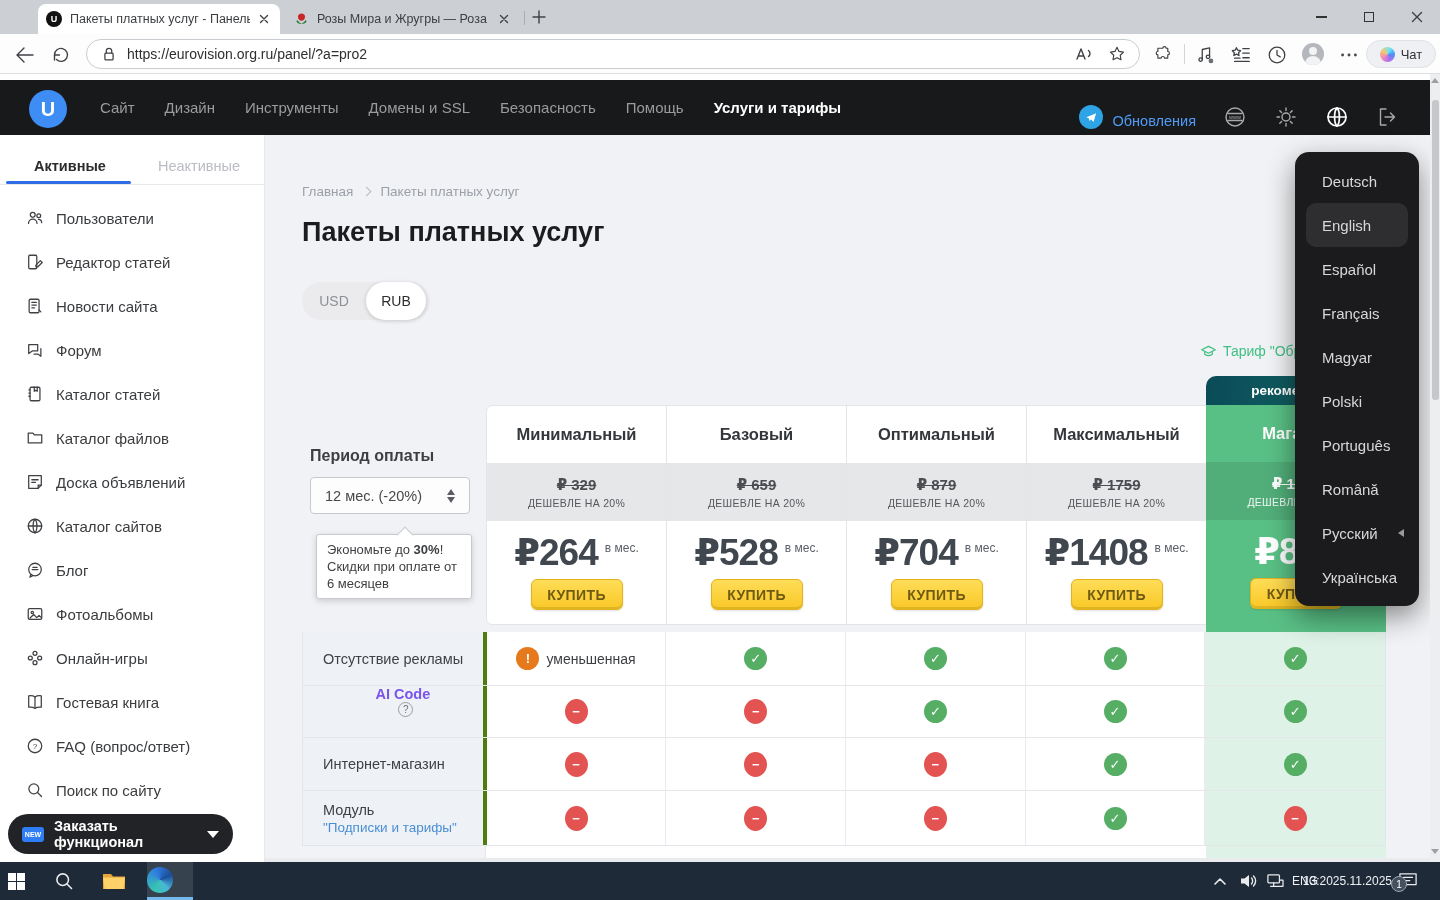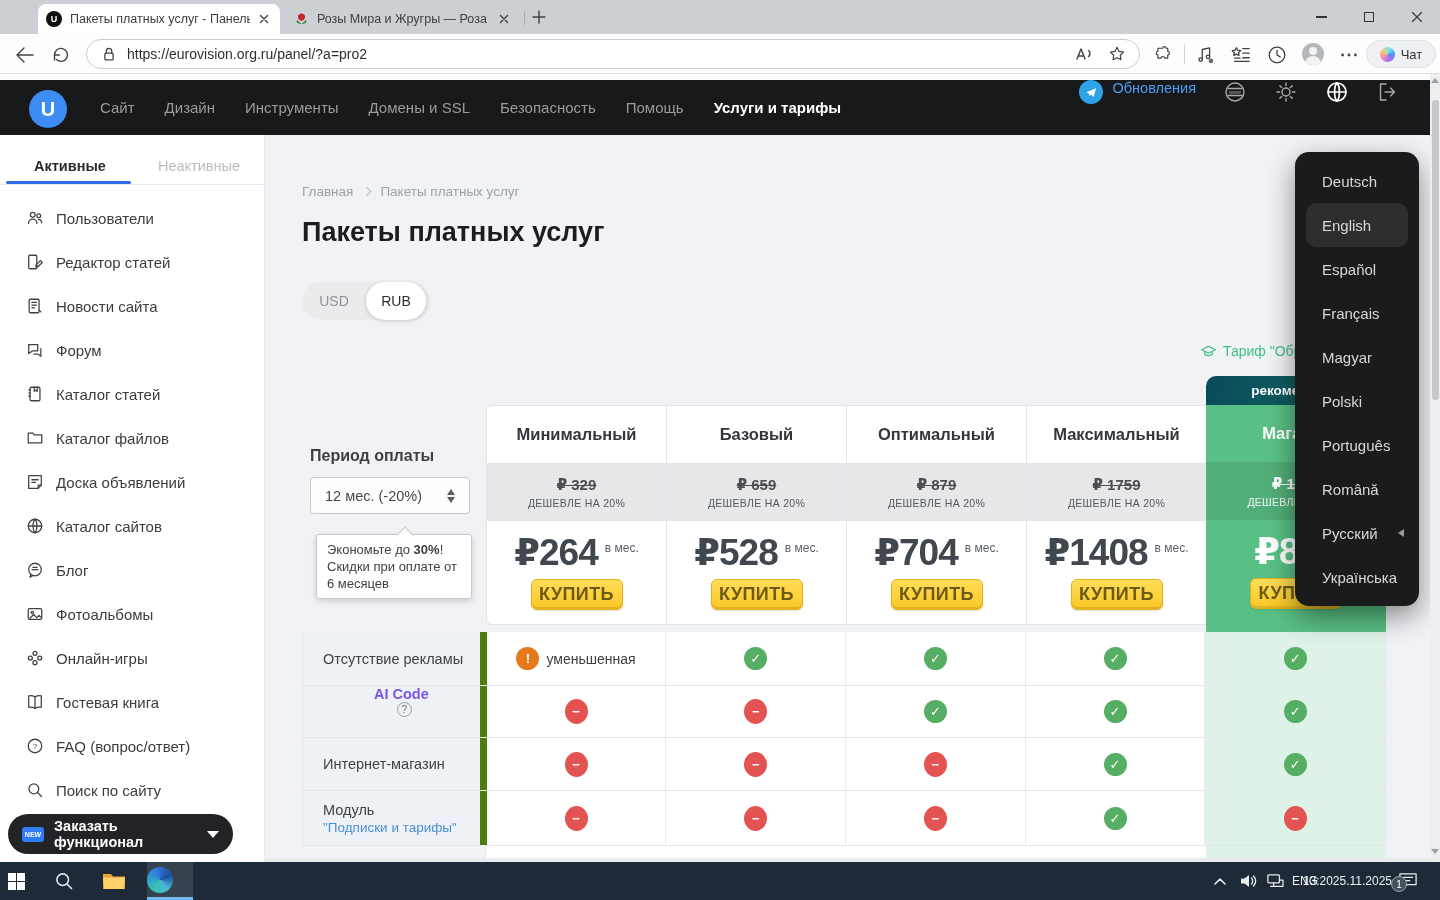--- a/index.html
+++ b/index.html
@@ -27,21 +27,21 @@
 .cp-txt{font-size:13px;color:#333}
 .avatar{width:22px;height:22px;border-radius:50%;background:#b4b8bd;overflow:hidden;position:relative}
 .avatar::before{content:"";position:absolute;left:7px;top:4px;width:8px;height:8px;border-radius:50%;background:#f2f3f4}
 .avatar::after{content:"";position:absolute;left:3px;top:13px;width:16px;height:10px;border-radius:8px 8px 0 0;background:#f2f3f4}
 
 .sheader{left:0;top:80px;width:1440px;height:55px;background:#18191b;display:flex;align-items:center}
 .slogo{position:absolute;left:29px;top:10px;width:38px;height:38px;border-radius:50%;background:#3d8df5;color:#fff;font-size:20px;font-weight:bold;display:flex;align-items:center;justify-content:center}
 .snav{position:absolute;left:100px;top:0;height:55px;display:flex;align-items:center;gap:30px}
 .snav .ni{font-size:15px;color:#9b9b9b;white-space:nowrap;cursor:pointer}
 .snav .ni.on{color:#fff;font-weight:bold}
-.hdr-right{position:absolute;right:40px;top:0;height:49px;display:flex;align-items:flex-start;gap:27px}
+.hdr-right{position:absolute;right:40px;top:0;height:49px;display:flex;align-items:flex-end;gap:27px}
 .tg{width:24px;height:24px;border-radius:50%;background:#2ea3e6;display:flex;align-items:center;justify-content:center}
 .upd{font-size:14.5px;color:#4f9bf5;margin-left:-18px}
 
 .sidebar{left:0;top:135px;width:265px;height:727px;background:#fff;border-right:1px solid #e7e9ec}
 .sbtab{top:158px;font-size:14.5px}
 .sb-underline{left:6px;top:181px;width:125px;height:3px;background:#2e6de5;border-radius:2px}
 .sb-line{left:0;top:184px;width:265px;height:1px;background:#e7e9ec}
 .sb-list{left:0;top:196px;width:265px}
 .sb-item{height:44px;display:flex;align-items:center;padding-left:26px;cursor:pointer}
 .sb-label{font-size:15px;color:#3a3c3f;margin-left:12px}
@@ -71,35 +71,35 @@
 .hdr-card{left:486px;top:405px;width:900px;height:220px;background:#fff;border:1px solid #e2e5e9;border-radius:6px}
 .pcol{position:absolute;top:0;width:180px;height:219px;border-right:1px solid #e3e5e9}
 .pcol:last-child{border-right:none}
 .p-name{height:57px;display:flex;align-items:center;justify-content:center;font-size:16.5px;font-weight:bold;color:#33363a}
 .p-band{height:58px;background:#e6e7e9;display:flex;flex-direction:column;align-items:center;justify-content:center;gap:3px}
 .p-old{font-size:15px;font-weight:600;color:#4b4d50;text-decoration:line-through}
 .p-disc{font-size:10.5px;letter-spacing:.3px;color:#55585c}
 .p-pricerow{margin-top:13px;display:flex;justify-content:center;align-items:flex-start}
 .p-price{font-size:37px;line-height:37px;font-weight:bold;color:#40474f;letter-spacing:-1px}
 .p-per{font-size:12px;color:#5b6068;margin-left:7px;margin-top:7px}
-.buy{margin:8px auto 0;width:92px;height:31px;border:1px solid #e4b31b;border-radius:6px;background:linear-gradient(180deg,#ffdd58,#f9c826);box-shadow:inset 0 -2px 0 rgba(0,0,0,.10),0 1px 2px rgba(0,0,0,.12);color:#6f5a13;font-size:18px;font-weight:bold;letter-spacing:.4px;display:flex;align-items:center;justify-content:center;cursor:pointer}
+.buy{margin:8px auto 0;width:92px;height:31px;border:1px solid #e4b31b;border-radius:6px;background:linear-gradient(180deg,#ffdd58,#f9c826);box-shadow:inset 0 -2px 0 rgba(0,0,0,.10),0 1px 2px rgba(0,0,0,.12);color:#6f5a13;font-size:14px;font-weight:bold;letter-spacing:.4px;display:flex;align-items:center;justify-content:center;cursor:pointer}
 
 .magcol{left:1206px;top:376px;width:180px;z-index:2}
 .mag-tab{height:29px;border-radius:10px 10px 0 0;background:linear-gradient(100deg,#0a4a58,#156f66);color:#fff;font-size:13.5px;font-weight:bold;display:flex;align-items:center;justify-content:center}
 .mag-body{height:227px;background:#59c085}
 .mag-body .p-name{color:#fff}
 .mag-band{height:58px;background:rgba(0,0,0,.09);display:flex;flex-direction:column;align-items:center;justify-content:center;gap:3px}
 .mag-band .p-old{color:#fff}
 .mag-band .p-disc{color:#fff;opacity:.92}
 .mag-body .p-price{color:#fff}
 .mag-gap{height:7px;background:#59c085}
 
 .features{left:302px;top:632px;width:1084px;background:#fff;border:1px solid #e2e5e9;border-top:none;z-index:3}
 .frow{display:flex;border-top:1px solid #e4e6ea}
-.flabel{width:184px;background:#eef1f5;border-right:7px solid #4d7c0f;display:flex;flex-direction:column;justify-content:center;padding-left:20px;font-size:14.5px;color:#3f4246}
+.flabel{width:184px;background:#eef1f5;border-right:4px solid #4d7c0f;display:flex;flex-direction:column;justify-content:center;padding-left:20px;font-size:14.5px;color:#3f4246}
 .fcell{width:180px;display:flex;align-items:center;justify-content:center;border-right:1px solid #e9ebee;gap:7px}
 .fcell.green{background:#def2e7;border-right:none}
 .mark{display:inline-flex;width:23px;height:23px;border-radius:50%;align-items:center;justify-content:center;color:#fff;font-weight:bold;font-size:13px;flex:0 0 23px}
 .mk-check{background:#56ad64}
 .mk-minus{background:#e25352;height:25px}
 .mk-warn{background:#e5791c}
 .warn-txt{font-size:14px;color:#3d3f42}
 .ai{color:#7a55ec;font-weight:bold;font-size:14.5px}
 .helpc{display:inline-flex;width:15px;height:15px;border:1.3px solid #9a9da3;border-radius:50%;color:#6f7277;font-size:10px;align-items:center;justify-content:center;margin-left:6px}
 .mlink{color:#4a8fd4;font-size:13.5px;margin-top:2px;cursor:pointer}

